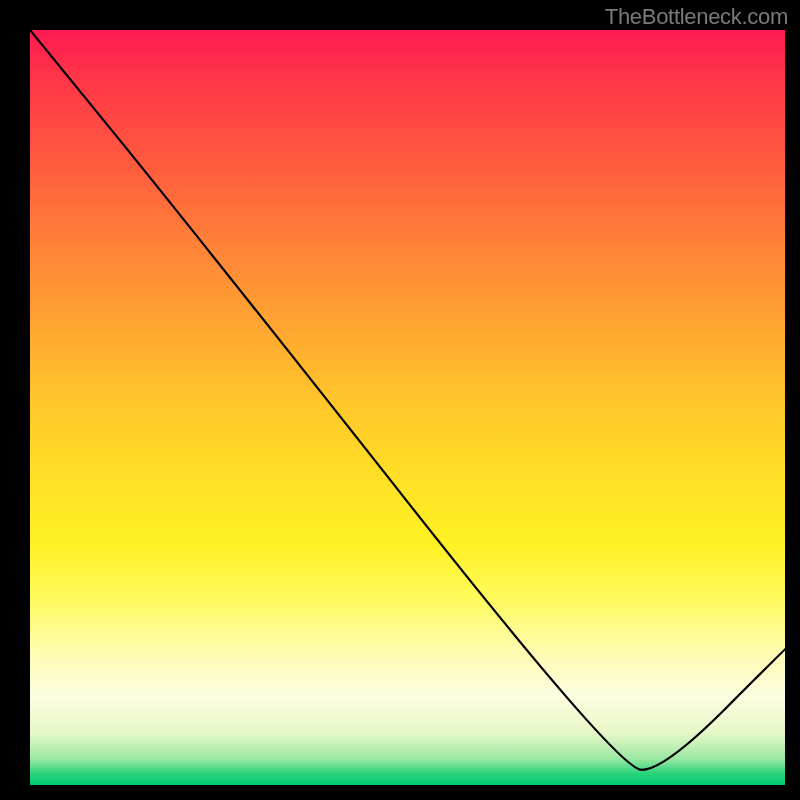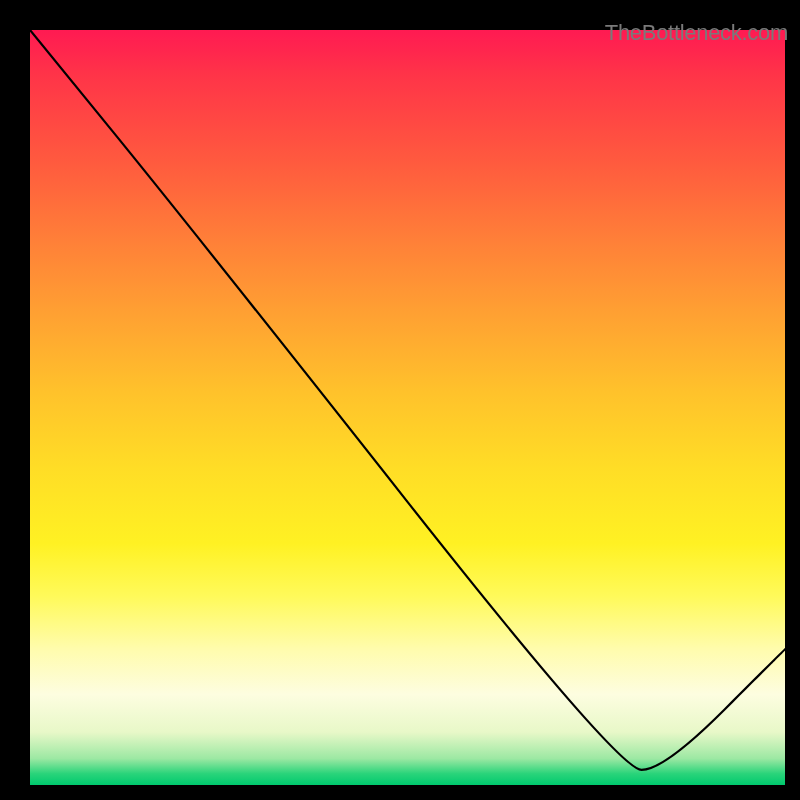--- a/index.html
+++ b/index.html
@@ -7,21 +7,21 @@
     padding: 0;
     width: 800px;
     height: 800px;
     background: #000;
     font-family: Arial, sans-serif;
     position: relative;
     overflow: hidden;
   }
   .watermark {
     position: absolute;
-    top: 20px;
+    top: 4px;
     right: 12px;
     color: #7a7a7a;
     font-size: 22px;
     font-weight: 500;
     letter-spacing: -0.3px;
     z-index: 10;
   }
   .plot-area {
     position: absolute;
     left: 30px;

